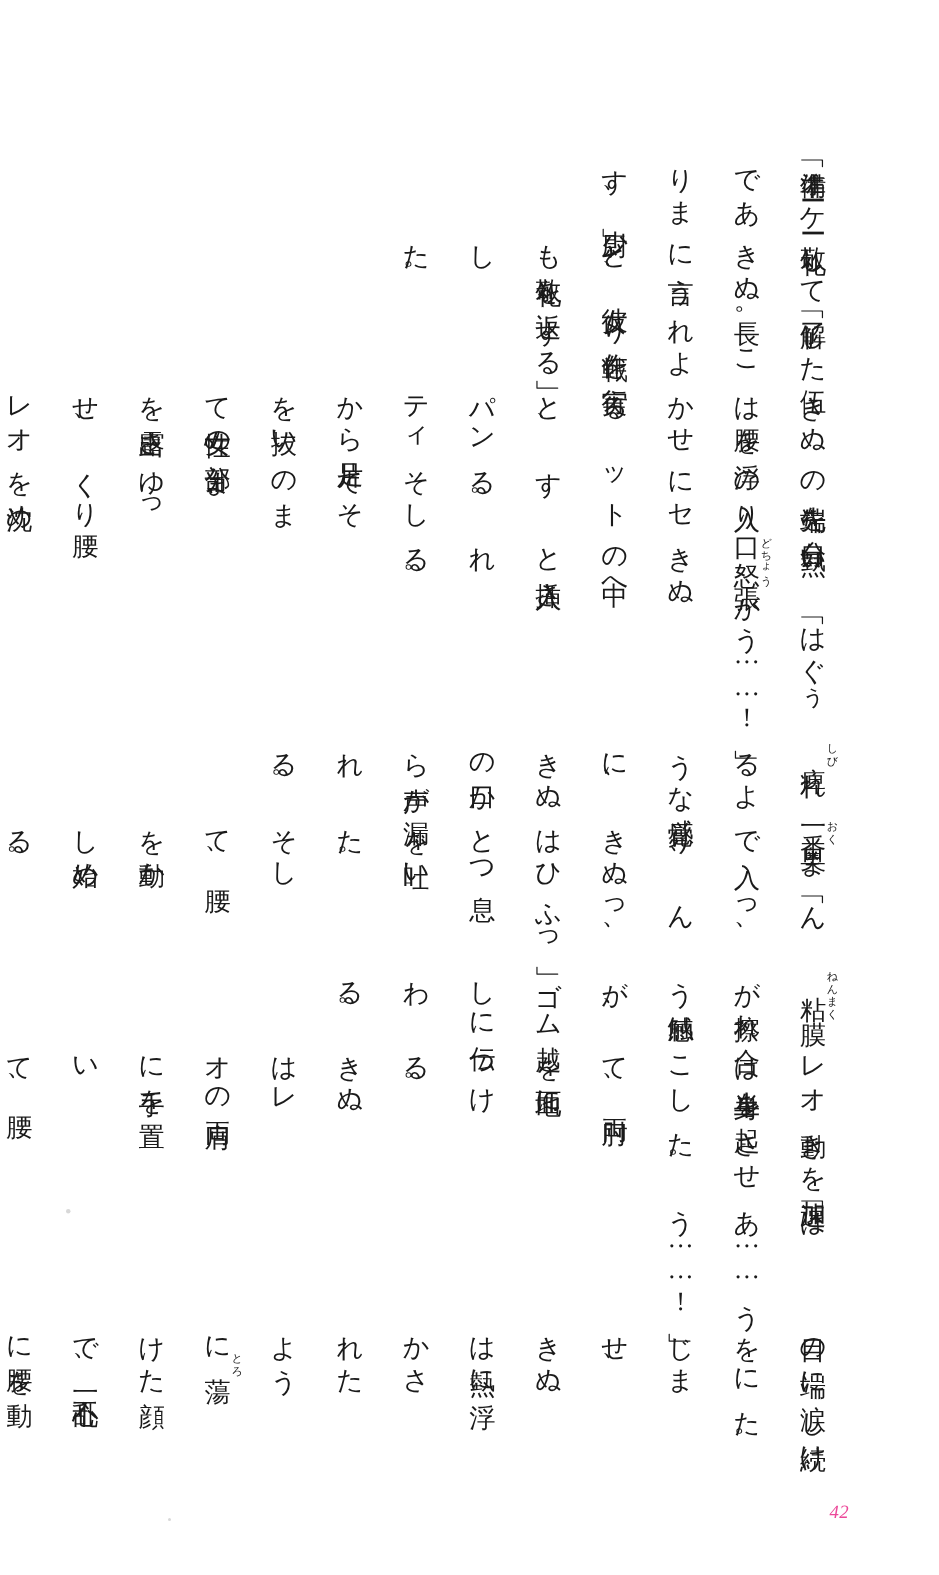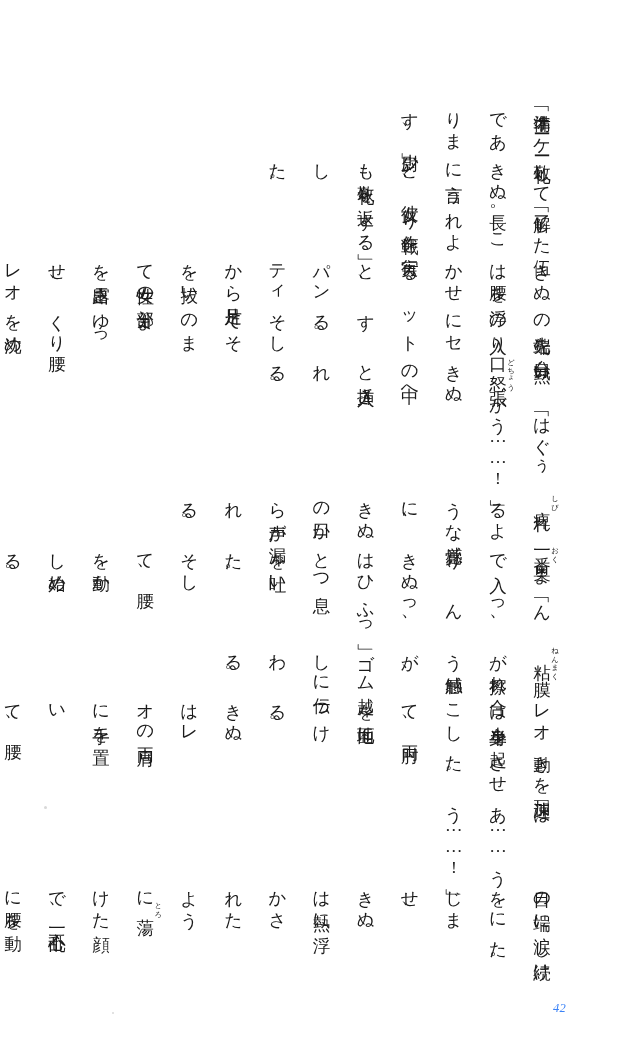--- a/index.html
+++ b/index.html
@@ -64,21 +64,21 @@
     line-height: 1;
   }
 
   #page-number {
     position: absolute;
     right: 60px;
     bottom: 34px;
     font-size: 12.5px;
     font-family: "Liberation Serif", "DejaVu Serif", serif;
     font-style: italic;
-    color: #3b82f6;
+    color: #ec4899;
     letter-spacing: 0.02em;
   }
 
   
   .speck {
     position: absolute;
     background: #d8d8d8;
     border-radius: 50%;
   }
   .speck.s1 { width: 3px; height: 3px; left: 44px; top: 806px; }

